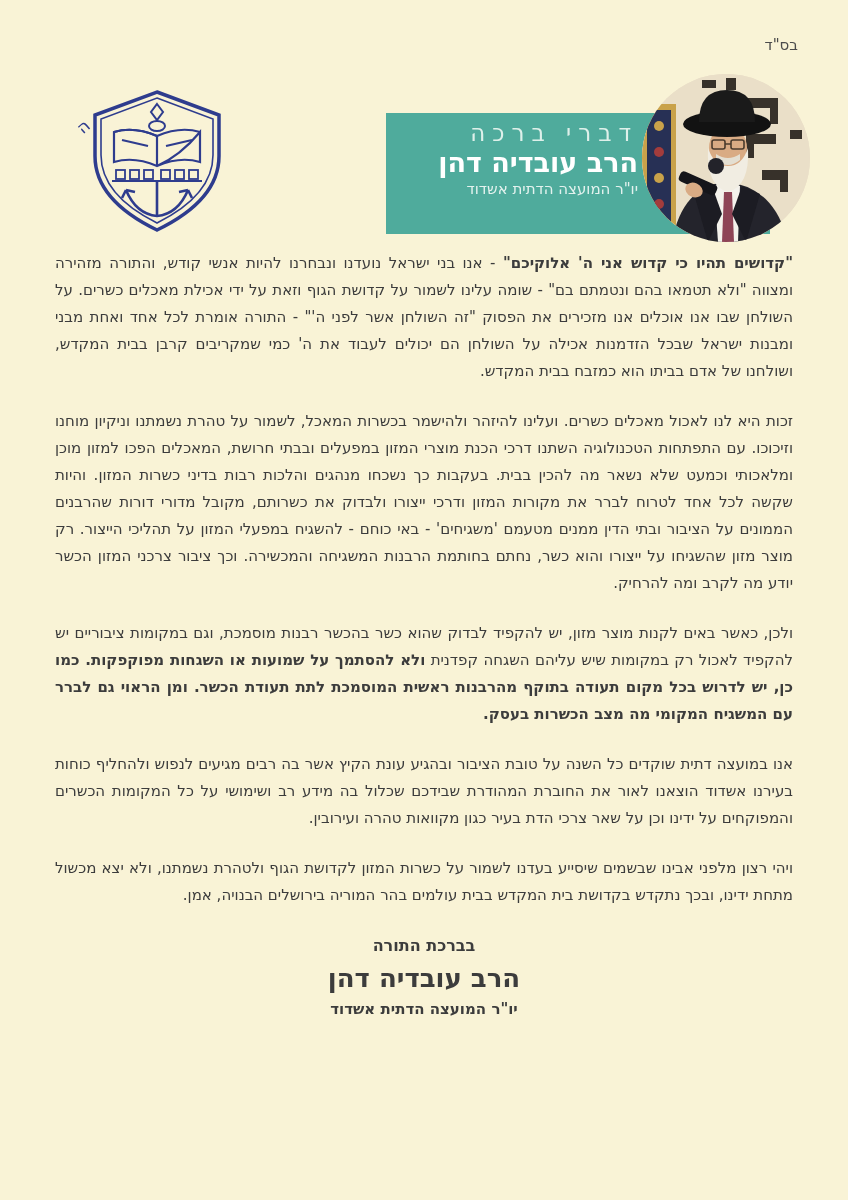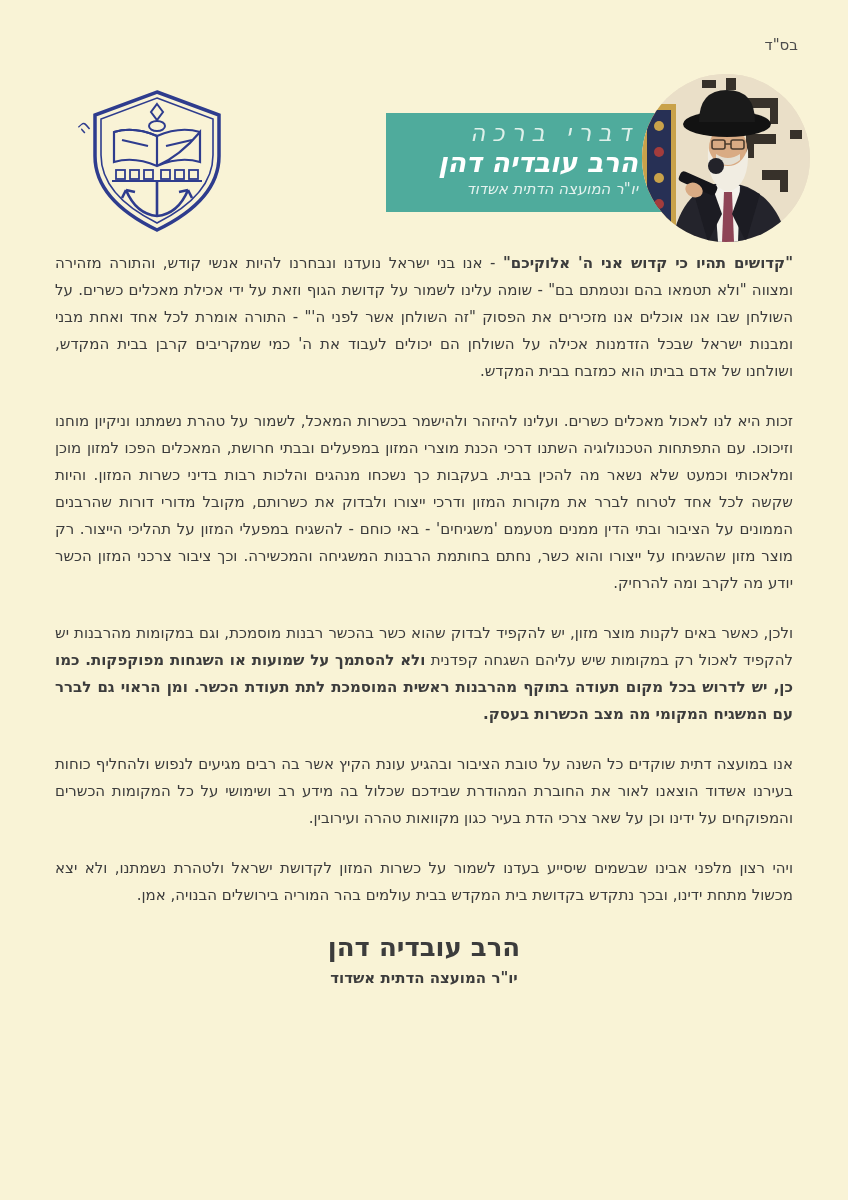--- a/index.html
+++ b/index.html
@@ -10,21 +10,21 @@
   body{background:#888;}
   .page{
     position:relative; width:848px; height:1200px; margin:0 auto;
     background:var(--paper); overflow:hidden;
     font-family:"DejaVu Sans", sans-serif; color:var(--ink);
   }
   .bsd{position:absolute; top:36px; right:50px; font-size:15px; color:#4b4b4b;}
 
   .logo{position:absolute; left:64px; top:58px; width:186px; height:190px;}
 
-  .band{position:absolute; left:386px; top:113px; width:384px; height:99px; background:var(--teal);font-style:italic;}
+  .band{position:absolute; left:386px; top:113px; width:384px; height:121px; background:var(--teal);}
   .band-inner{position:absolute; right:132px; top:7px; text-align:right; direction:rtl; white-space:nowrap;}
   .kicker{font-size:23px; letter-spacing:7px; color:var(--band-light); font-weight:normal;}
   .rabbi-name{font-size:27px; font-weight:bold; color:#ffffff; line-height:1.2; margin-top:1px;}
   .rabbi-role{font-size:15px; color:#e3f2ee; margin-top:1px;}
 
   .photo{
     position:absolute; left:642px; top:74px; width:168px; height:168px;
     border-radius:50%; overflow:hidden; background:#eadfc8;
   }
 
@@ -161,23 +161,24 @@
           <circle cx="74" cy="92" r="8" fill="#23232a"></circle>
           <ellipse cx="52" cy="116" rx="9" ry="7" transform="rotate(24 52 116)" fill="#d9ab84"></ellipse>
         </g>
       </g>
     </svg>
   </div>
 
   <div class="body-text">
     <p><span class="b">"קדושים תהיו כי קדוש אני ה' אלוקיכם"</span><span> - אנו בני ישראל נועדנו ונבחרנו להיות אנשי קודש, והתורה מזהירה ומצווה "ולא תטמאו בהם ונטמתם בם" - שומה עלינו לשמור על קדושת הגוף וזאת על ידי אכילת מאכלים כשרים. על השולחן שבו אנו אוכלים אנו מזכירים את הפסוק "זה השולחן אשר לפני ה'" - התורה אומרת לכל אחד ואחת מבני ומבנות ישראל שבכל הזדמנות אכילה על השולחן הם יכולים לעבוד את ה' כמי שמקריבים קרבן בבית המקדש, ושולחנו של אדם בביתו הוא כמזבח בבית המקדש.</span></p>
     <p>זכות היא לנו לאכול מאכלים כשרים. ועלינו להיזהר ולהישמר בכשרות המאכל, לשמור על טהרת נשמתנו וניקיון מוחנו וזיכוכו. עם התפתחות הטכנולוגיה השתנו דרכי הכנת מוצרי המזון במפעלים ובבתי חרושת, המאכלים הפכו למזון מוכן ומלאכותי וכמעט שלא נשאר מה להכין בבית. בעקבות כך נשכחו מנהגים והלכות רבות בדיני כשרות המזון. והיות שקשה לכל אחד לטרוח לברר את מקורות המזון ודרכי ייצורו ולבדוק את כשרותם, מקובל מדורי דורות שהרבנים הממונים על הציבור ובתי הדין ממנים מטעמם 'משגיחים' - באי כוחם - להשגיח במפעלי המזון על תהליכי הייצור. רק מוצר מזון שהשגיחו על ייצורו והוא כשר, נחתם בחותמת הרבנות המשגיחה והמכשירה. וכך ציבור צרכני המזון הכשר יודע מה לקרב ומה להרחיק.</p>
-    <p><span>ולכן, כאשר באים לקנות מוצר מזון, יש להקפיד לבדוק שהוא כשר בהכשר רבנות מוסמכת, וגם במקומות מהרבנות יש להקפיד לאכול רק במקומות שיש עליהם השגחה קפדנית </span><span class="b">ולא להסתמך על שמועות או השגחות מפוקפקות. כמו כן, יש לדרוש בכל מקום תעודה בתוקף מהרבנות ראשית המוסמכת לתת תעודת הכשר. ומן הראוי גם לברר עם המשגיח המקומי מה מצב הכשרות בעסק.</span></p>
+    <p><span>ולכן, כאשר באים לקנות מוצר מזון, יש להקפיד לבדוק שהוא כשר בהכשר רבנות מוסמכת, וגם במקומות ציבוריים יש להקפיד לאכול רק במקומות שיש עליהם השגחה קפדנית </span><span class="b">ולא להסתמך על שמועות או השגחות מפוקפקות. כמו כן, יש לדרוש בכל מקום תעודה בתוקף מהרבנות ראשית המוסמכת לתת תעודת הכשר. ומן הראוי גם לברר עם המשגיח המקומי מה מצב הכשרות בעסק.</span></p>
     <p>אנו במועצה דתית שוקדים כל השנה על טובת הציבור ובהגיע עונת הקיץ אשר בה רבים מגיעים לנפוש ולהחליף כוחות בעירנו אשדוד הוצאנו לאור את החוברת המהודרת שבידכם שכלול בה מידע רב ושימושי על כל המקומות הכשרים והמפוקחים על ידינו וכן על שאר צרכי הדת בעיר כגון מקוואות טהרה ועירובין.</p>
-    <p>ויהי רצון מלפני אבינו שבשמים שיסייע בעדנו לשמור על כשרות המזון לקדושת ישראל ולטהרת נשמתנו, ולא יצא מכשול מתחת ידינו, ובכך נתקדש בקדושת בית המקדש בבית עולמים בהר המוריה בירושלים הבנויה, אמן.</p>
+    <p>ויהי רצון מלפני אבינו שבשמים שיסייע בעדנו לשמור על כשרות המזון לקדושת הגוף ולטהרת נשמתנו, ולא יצא מכשול מתחת ידינו, ובכך נתקדש בקדושת בית המקדש בבית עולמים בהר המוריה בירושלים הבנויה, אמן.</p>
 
     <div class="signature">
+      <div class="sig-bless">בברכת התורה</div>
       <div class="sig-name">הרב עובדיה דהן</div>
       <div class="sig-role">יו"ר המועצה הדתית אשדוד</div>
     </div>
   </div>
 
 </div>
 
 </body></html>

